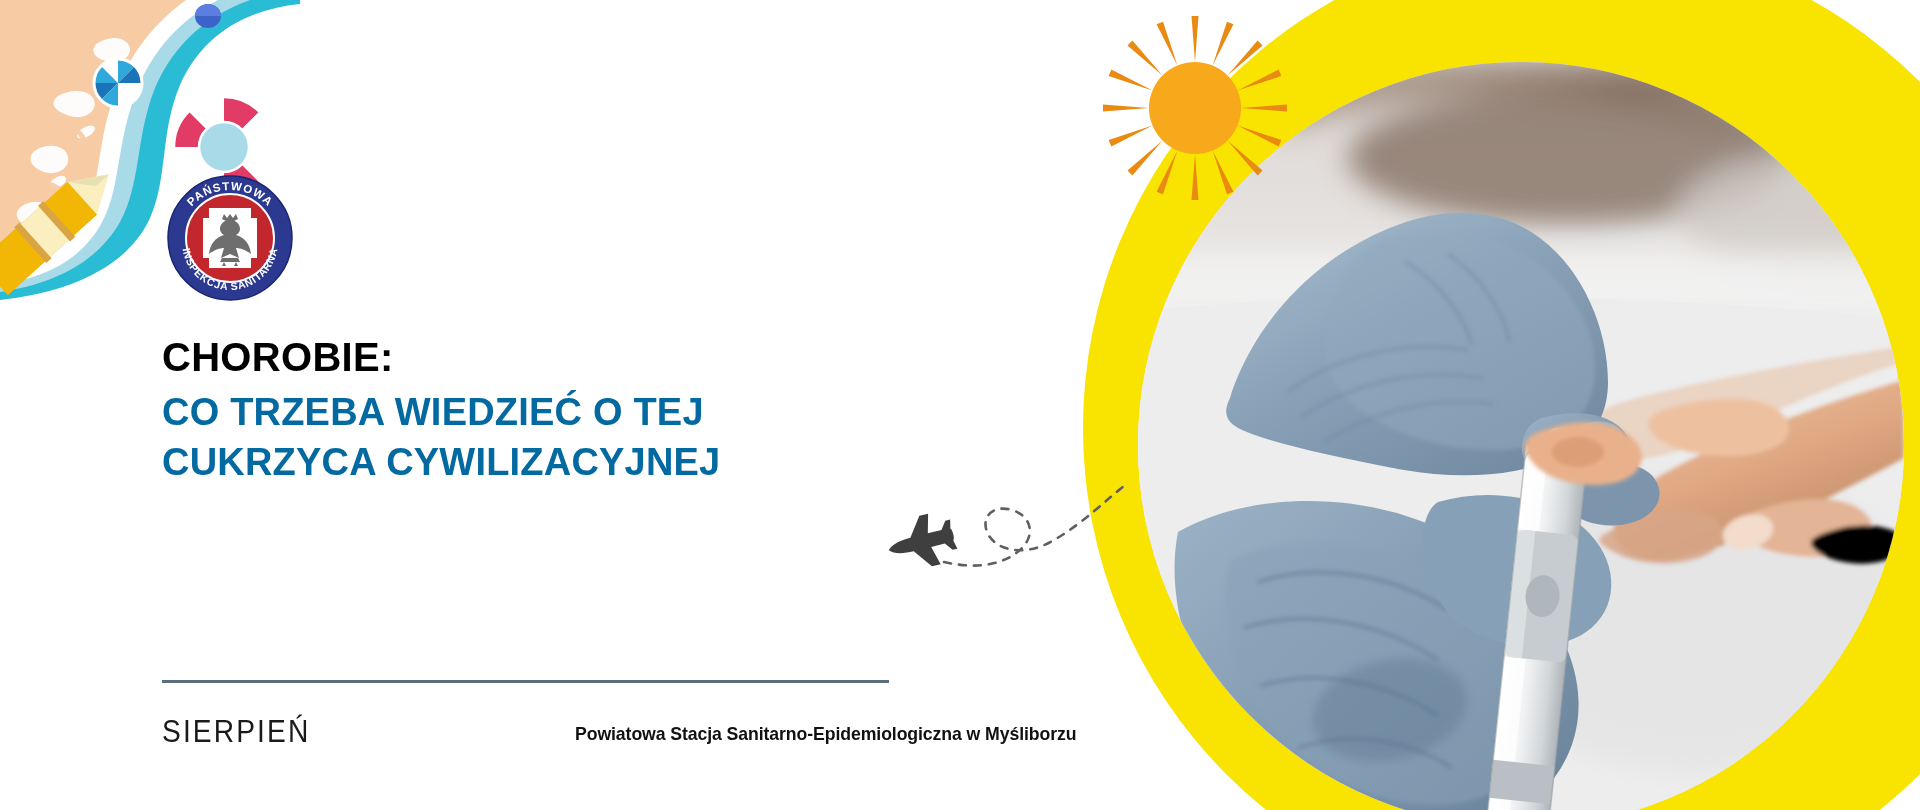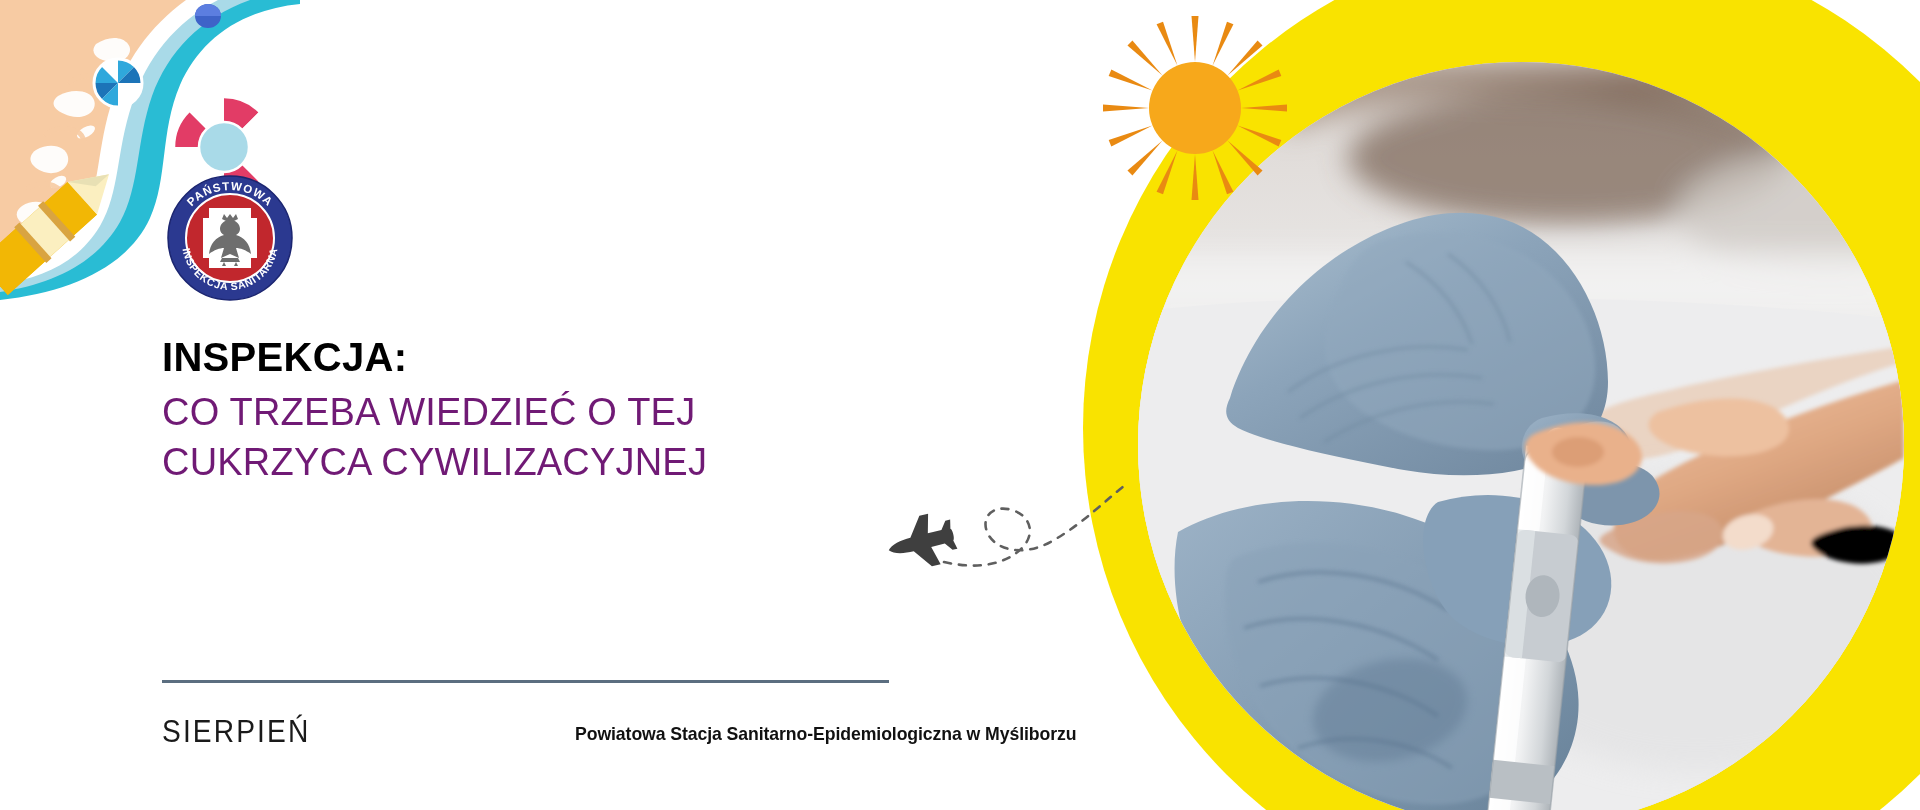--- a/index.html
+++ b/index.html
@@ -90,24 +90,24 @@
     font-weight: bold;
     font-size: 40px;
     letter-spacing: 0.3px;
     color: #000000;
     line-height: 1.22;
     margin: 0 0 5px 0;
     white-space: nowrap;
   }
   .headline .hl-sub {
     font-family: "Liberation Sans", sans-serif;
-    font-weight: normal;
+    font-weight: bold;
     font-size: 38px;
     letter-spacing: 0.2px;
-    color: #701a75;
+    color: #0369a1;
     line-height: 1.32;
     margin: 0;
     white-space: nowrap;
   }
 
   
   .divider {
     position: absolute;
     left: 162px;
     top: 680px;
@@ -432,21 +432,21 @@
       <text font-family="'Liberation Sans', sans-serif" font-size="11.5" font-weight="bold" fill="#FFFFFF" letter-spacing="1.1">
         <textPath href="#arcTop" startOffset="50%" text-anchor="middle">PAŃSTWOWA</textPath>
       </text>
       <text font-family="'Liberation Sans', sans-serif" font-size="10.5" font-weight="bold" fill="#FFFFFF" letter-spacing="0.7">
         <textPath href="#arcBottom" startOffset="50%" text-anchor="middle">INSPEKCJA SANITARNA</textPath>
       </text>
     </svg>
   </div>
 
   <div class="headline">
-    <p class="hl-main">INSPEKCJA:</p>
+    <p class="hl-main">CHOROBIE:</p>
     <p class="hl-sub">CO TRZEBA WIEDZIEĆ O TEJ</p>
     <p class="hl-sub">CUKRZYCA CYWILIZACYJNEJ</p>
   </div>
 
   <div class="divider"></div>
 
   <div class="month-label">SIERPIEŃ</div>
   <div class="org-label">Powiatowa Stacja Sanitarno-Epidemiologiczna w Myśliborzu</div>
 
 </div>

